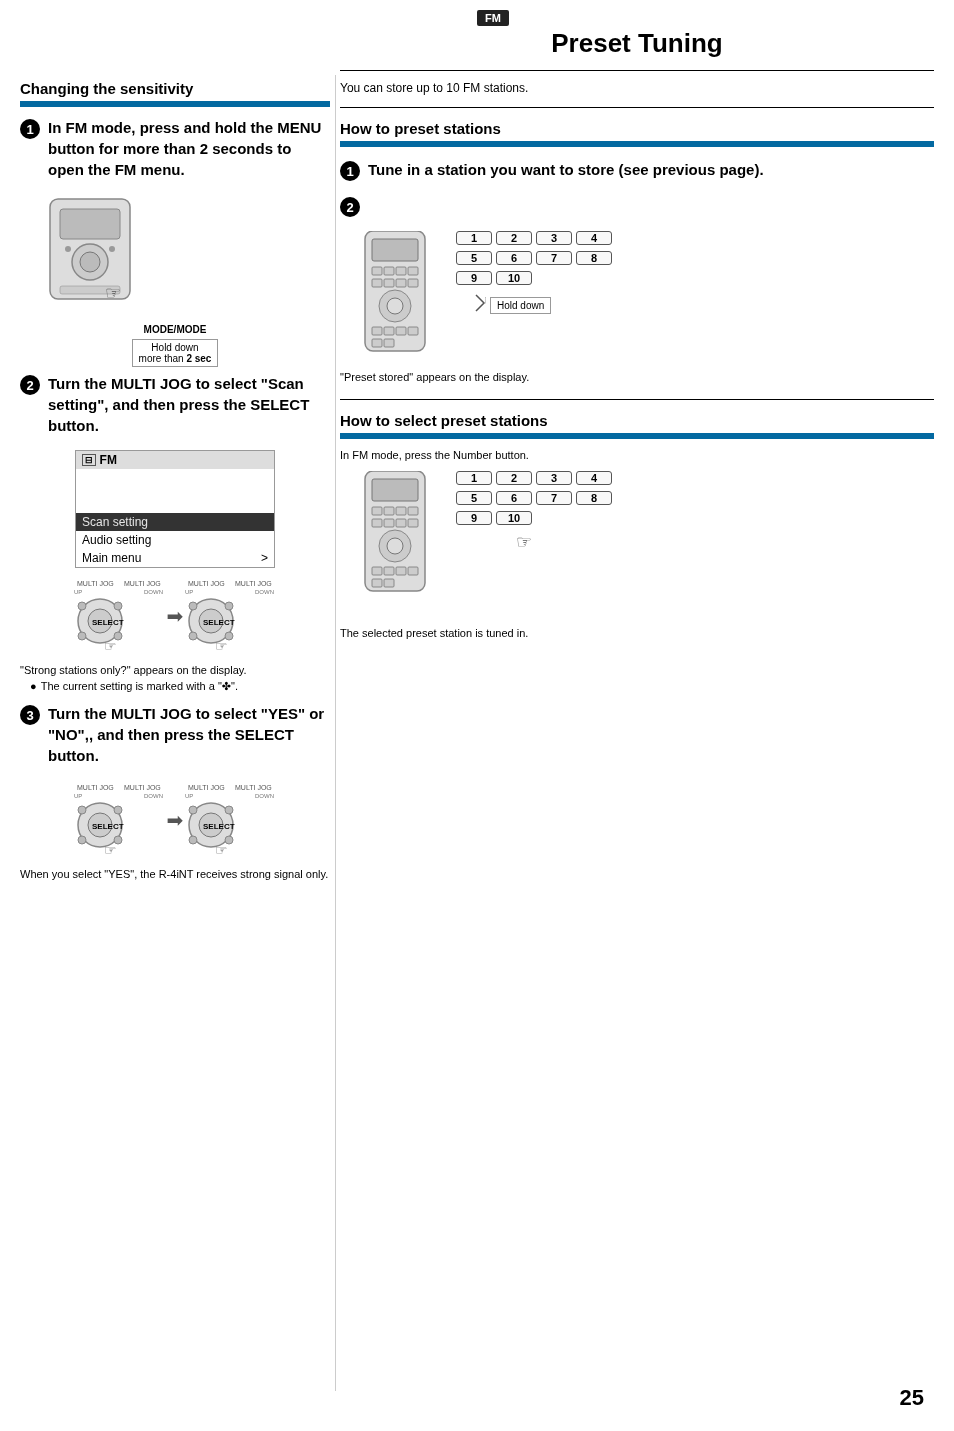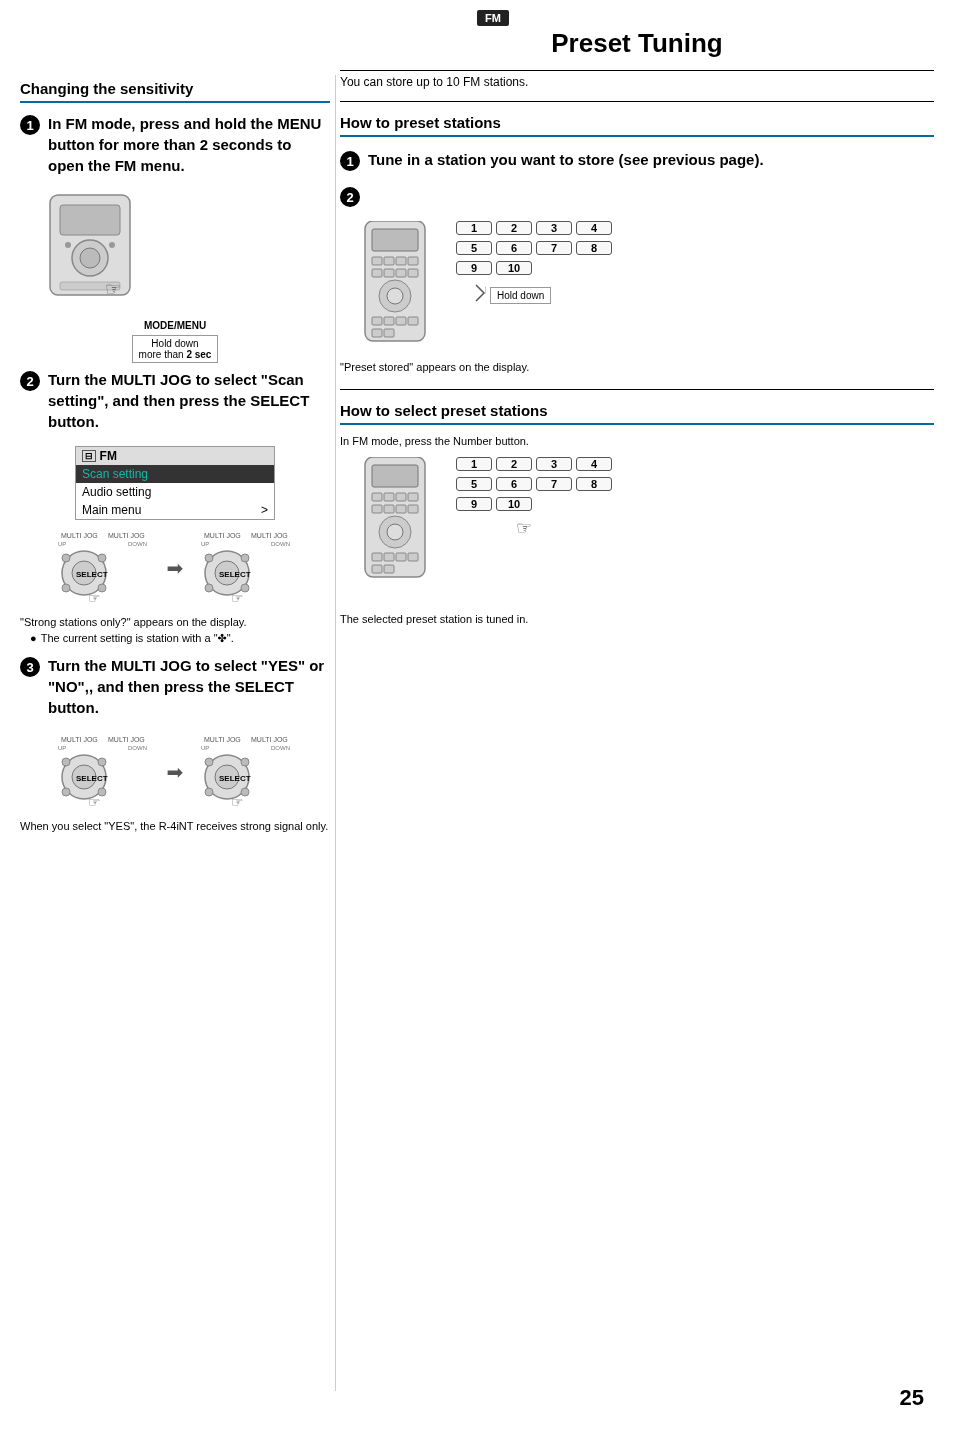--- a/index.html
+++ b/index.html
@@ -52,29 +52,29 @@
       position: absolute;
       left: 20px;
       top: 80px;
       width: 310px;
     }
 
     
     .right-col {
       position: absolute;
       left: 340px;
-      top: 75px;
+      top: 81px;
       right: 20px;
       width: 594px;
     }
 
     .section-title {
       font-size: 15px;
       font-weight: bold;
-      border-bottom: 2px solid #0369a1;
+      border-bottom: 6px solid #0369a1;
       padding-bottom: 4px;
       margin-bottom: 10px;
     }
 
     .step-block {
       display: flex;
       align-items: flex-start;
       margin-bottom: 14px;
     }
 
@@ -113,33 +113,33 @@
       font-weight: bold;
       display: flex;
       align-items: center;
       gap: 4px;
     }
     .menu-box-item {
       padding: 2px 6px;
     }
     .menu-box-item.selected {
       background: #333;
-      color: #14b8a6;
+      color: #e5e5e5;
+      margin-top: 44px;
     }
     .menu-box-item.with-arrow {
       display: flex;
       justify-content: space-between;
     }
 
     
     .jog-row {
       display: flex;
       justify-content: center;
       align-items: center;
-      gap: 16px;
       margin: 8px 0;
     }
 
     .note-text {
       font-size: 11px;
       margin: 4px 0;
     }
 
     .bullet-note {
       font-size: 11px;
@@ -251,21 +251,21 @@
 
       <circle cx="70" cy="68" r="18" fill="#ccc" stroke="#888" stroke-width="1.5"></circle>
       <circle cx="70" cy="68" r="10" fill="#bbb" stroke="#777" stroke-width="1"></circle>
 
       <circle cx="48" cy="55" r="3" fill="#999"></circle>
       <circle cx="92" cy="55" r="3" fill="#999"></circle>
       <rect x="40" y="92" width="60" height="8" rx="2" fill="#ccc" stroke="#888" stroke-width="0.5"></rect>
 
       <text x="85" y="105" font-size="18" fill="#555">☞</text>
     </svg>
-    <div style="font-size:10px;font-weight:bold;">MODE/MENU</div>
+    <div style="font-size:10px;font-weight:bold;">MODE/MODE</div>
     <div style="border:1px solid #999;display:inline-block;padding:2px 6px;font-size:10px;margin-top:4px;text-align:center;">Hold down<br>more than <b>2 sec</b></div>
   </div>
 
   <div class="step-block">
     <div class="step-num">2</div>
     <div class="step-text">Turn the MULTI JOG to select "Scan setting", and then press the SELECT button.</div>
   </div>
 
   <div class="menu-box">
     <div class="menu-box-header">
@@ -314,21 +314,21 @@
       <circle cx="46" cy="30" r="4" fill="#bbb" stroke="#888" stroke-width="1"></circle>
       <circle cx="10" cy="60" r="4" fill="#bbb" stroke="#888" stroke-width="1"></circle>
       <circle cx="46" cy="60" r="4" fill="#bbb" stroke="#888" stroke-width="1"></circle>
       <text x="32" y="75" font-size="14" fill="#555">☞</text>
     </svg>
   </div>
 
   <div class="note-text">"Strong stations only?" appears on the display.</div>
   <div class="bullet-note">
     <span>●</span>
-    <span>The current setting is station with a "✤".</span>
+    <span>The current setting is marked with a "✤".</span>
   </div>
 
   <div class="step-block step3-block">
     <div class="step-num">3</div>
     <div class="step-text">Turn the MULTI JOG to select "YES" or "NO",, and then press the SELECT button.</div>
   </div>
 
   <div class="jog-row">
     <svg width="95" height="80">
       <text x="5" y="10" font-size="7" fill="#555">MULTI JOG</text>

